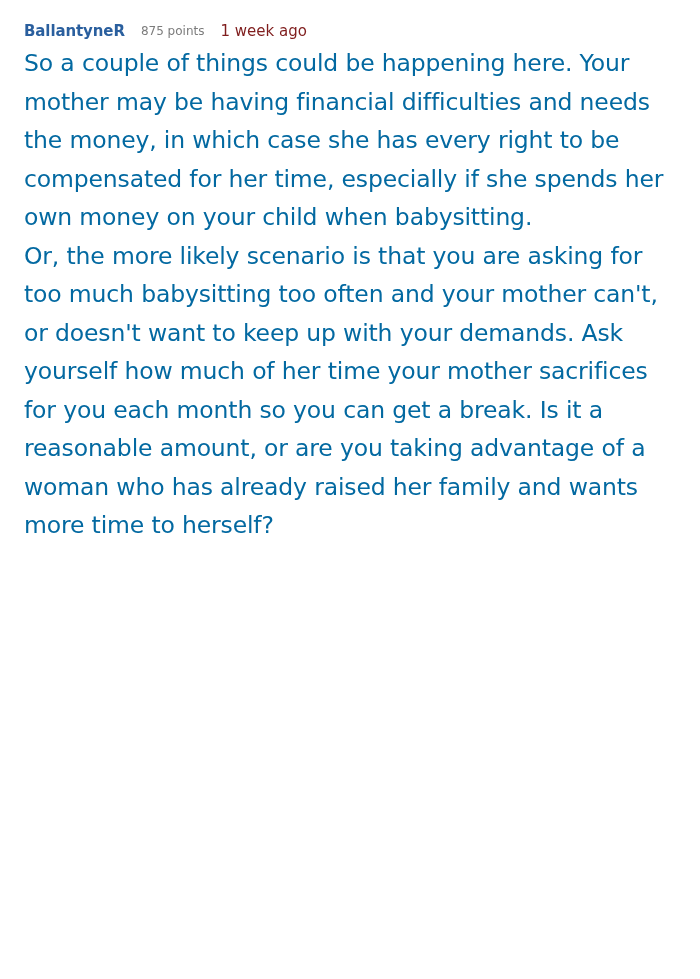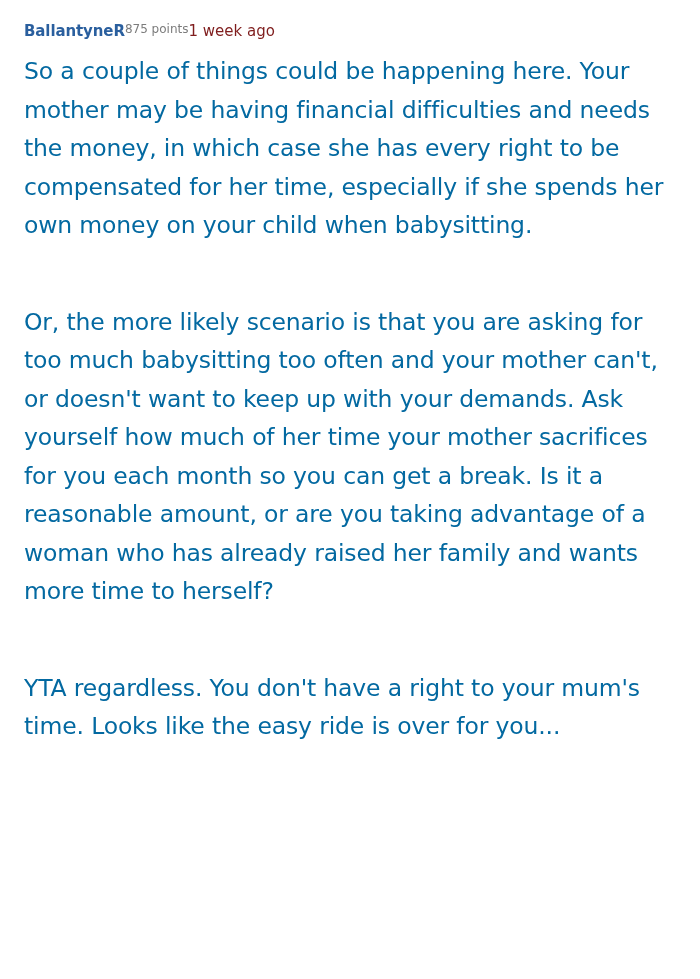--- a/index.html
+++ b/index.html
@@ -14,23 +14,24 @@
     color: #1a1a1b;
     overflow: hidden;
   }
   .comment {
     box-sizing: border-box;
     width: 700px;
     padding: 22px 24px 0 24px;
   }
   .comment-header {
     display: flex;
-    align-items: flex-start;
+    align-items: center;
+    gap: 16px;
     font-size: 15px;
-    margin-bottom: 12px;
+    margin-bottom: 4px;
     white-space: nowrap;
   }
   .author {
     color: #2a5f9e;
     font-weight: bold;
     font-size: 15px;
     letter-spacing: -0.1px;
   }
   .points {
     color: #7c7c7c;
@@ -43,33 +44,31 @@
   .comment-body {
     font-size: 23.5px;
     line-height: 1.64;
     color: #0369a1;
     letter-spacing: -0.15px;
   }
   .para {
     margin: 0;
   }
   .para + .para {
-    margin-top: 58px;
   }
 </style>
 </head>
 <body>
 
 <div class="comment">
 
   <div class="comment-header">
     <span class="author">BallantyneR</span>
     <span class="points">875 points</span>
     <span class="timestamp">1 week ago</span>
   </div>
 
   <div class="comment-body">
     <p class="para">So a couple of things could be happening here. Your mother may be having financial difficulties and needs the money, in which case she has every right to be compensated for her time, especially if she spends her own money on your child when babysitting.</p>
     <p class="para">Or, the more likely scenario is that you are asking for too much babysitting too often and your mother can't, or doesn't want to keep up with your demands. Ask yourself how much of her time your mother sacrifices for you each month so you can get a break. Is it a reasonable amount, or are you taking advantage of a woman who has already raised her family and wants more time to herself?</p>
-    <p class="para">YTA regardless. You don't have a right to your mum's time. Looks like the easy ride is over for you...</p>
   </div>
 
 </div>
 
 </body></html>

